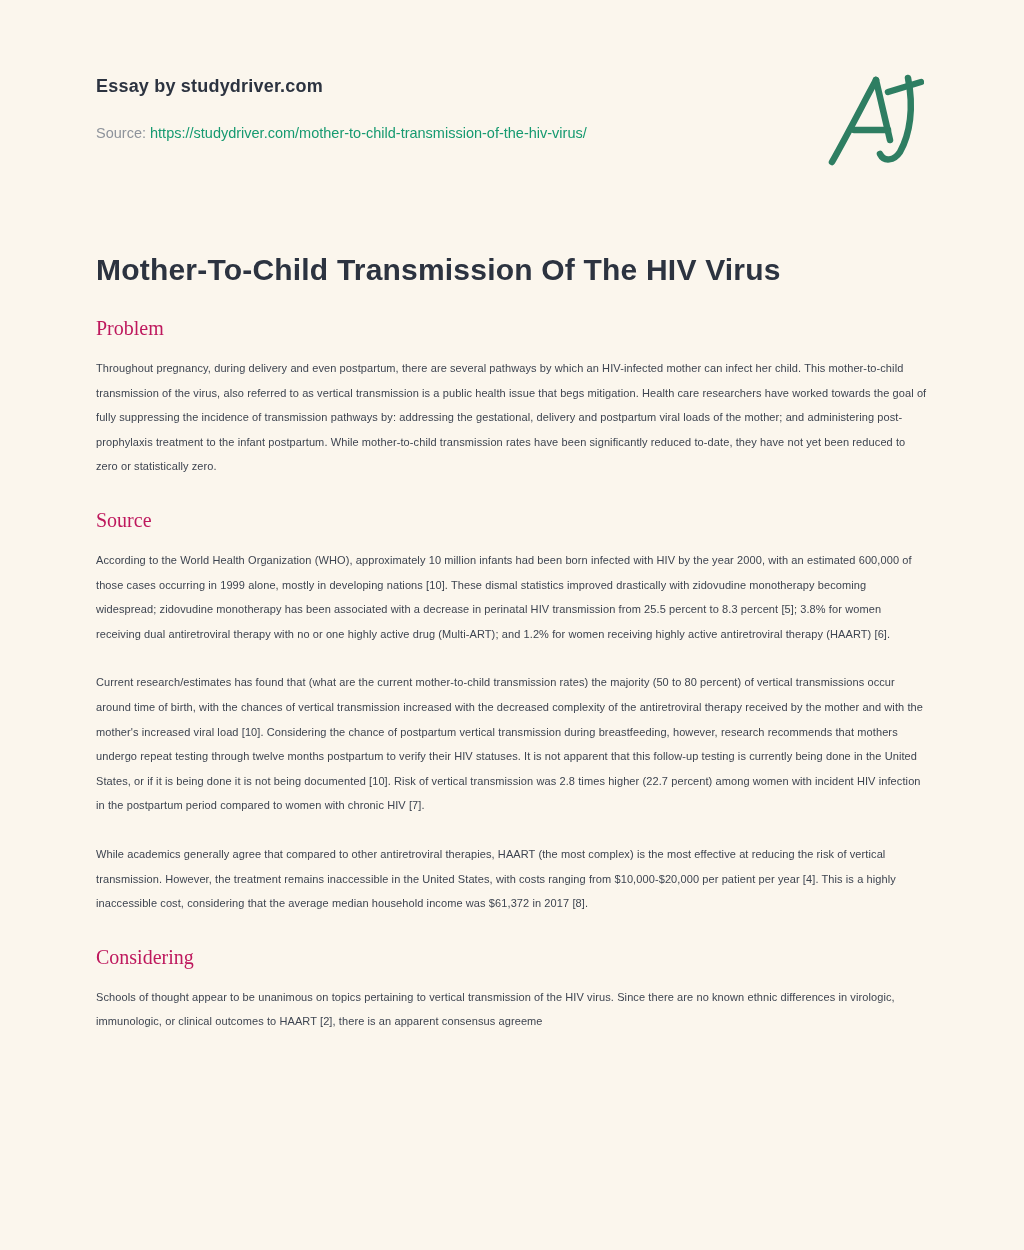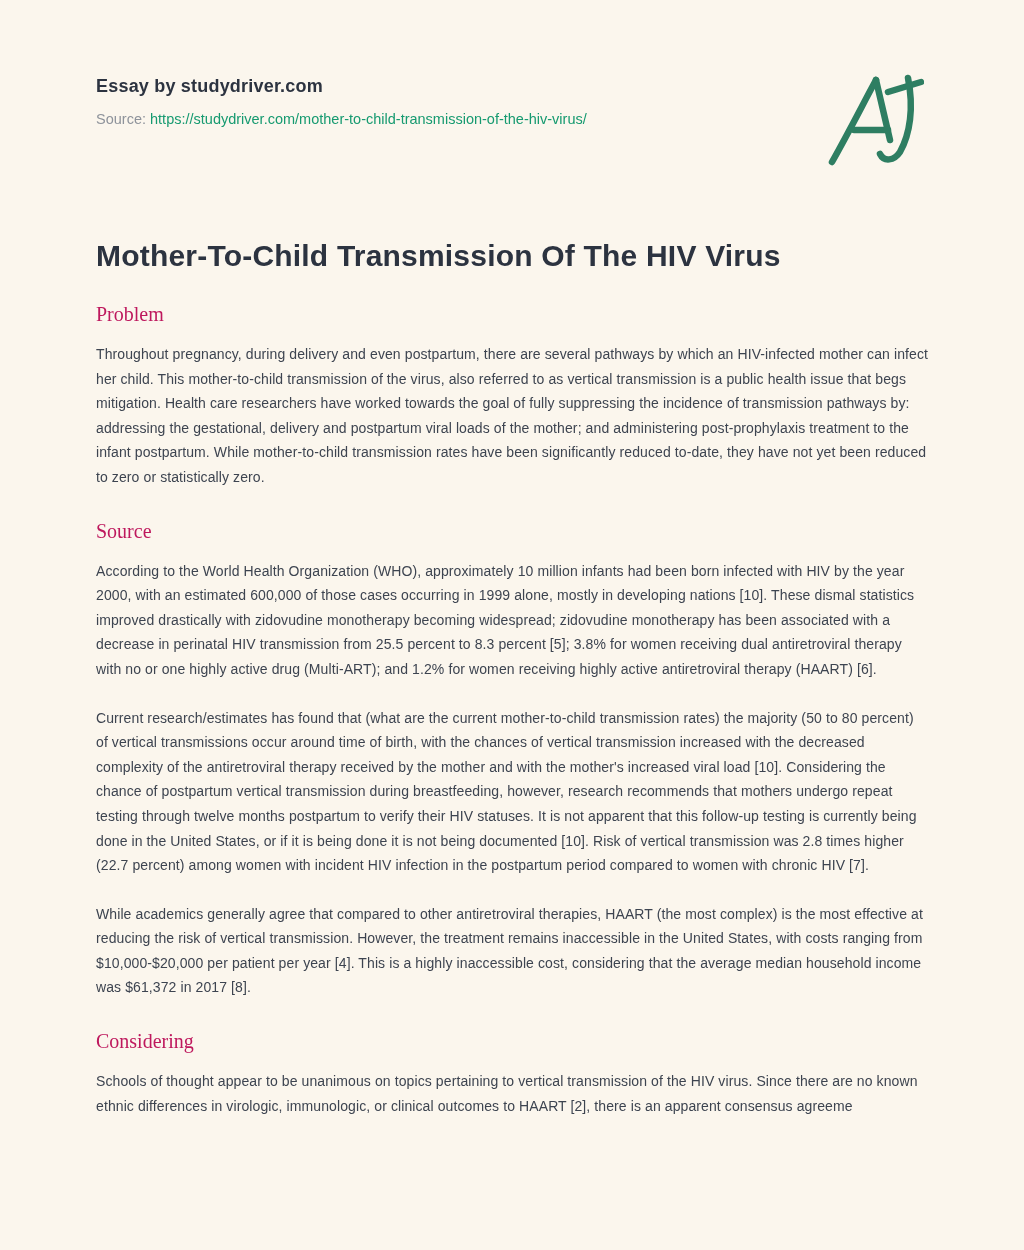--- a/index.html
+++ b/index.html
@@ -26,21 +26,21 @@
 
   
   .site-title {
     font-size: 18px;
     font-weight: 700;
     color: #2c3340;
     letter-spacing: 0.2px;
   }
 
   .source-line {
-    margin-top: 14px;
+    margin-top: 28px;
     font-size: 14.5px;
     color: #8e939b;
   }
 
   .source-url {
     color: #169a70;
     text-decoration: none;
     cursor: pointer;
   }
 
@@ -65,21 +65,21 @@
   .section h2 {
     font-family: "Liberation Serif", "DejaVu Serif", serif;
     font-weight: 400;
     font-size: 20px;
     color: #be185d;
     margin-top: 30px;
     margin-bottom: 15px;
   }
 
   .section p {
-    font-size: 14px;
+    font-size: 11px;
     line-height: 24.6px;
     color: #3d4450;
     margin-bottom: 24px;
     letter-spacing: 0.1px;
     margin-top: 16px;
   }
 
   .section:first-of-type h2 { margin-top: 24px; }
 </style>
 </head>

